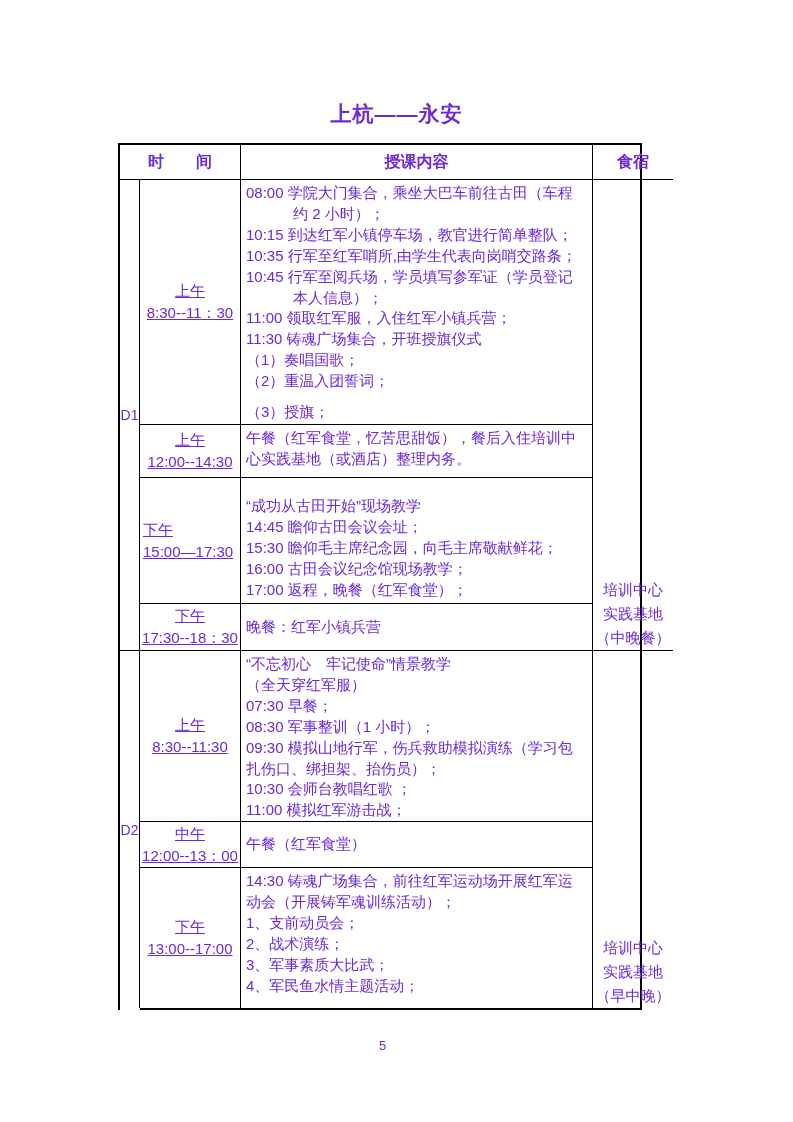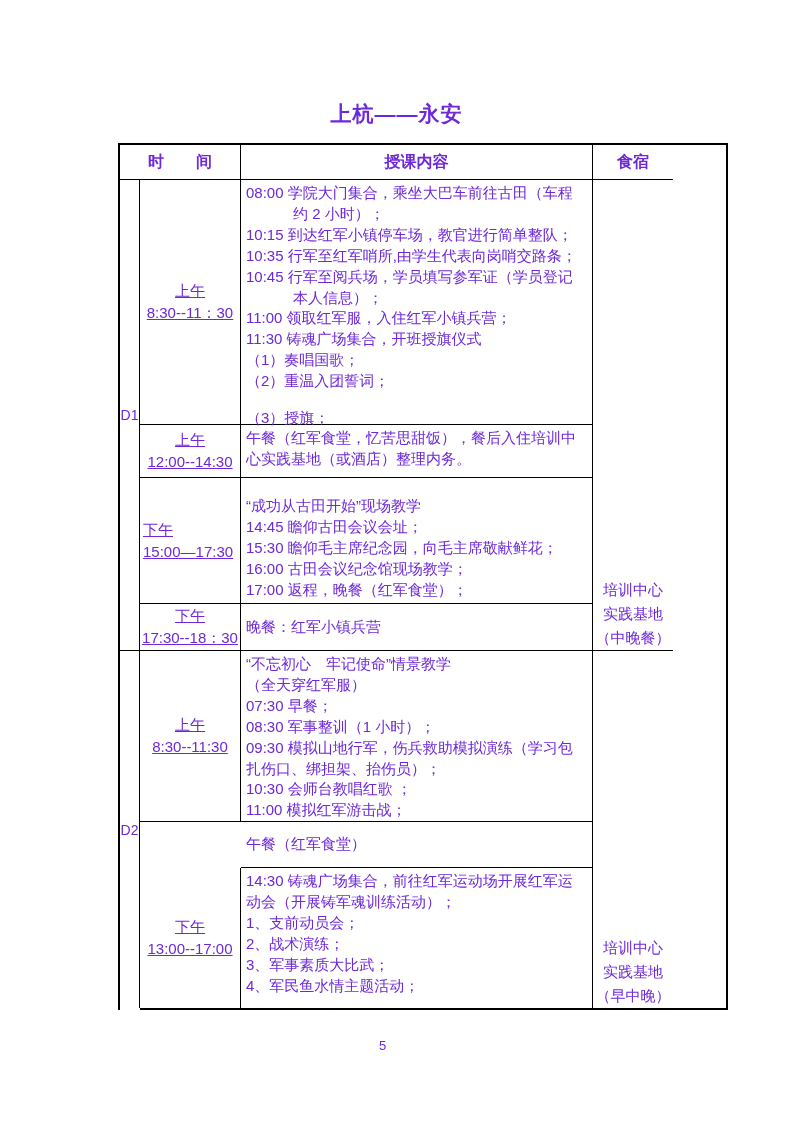--- a/index.html
+++ b/index.html
@@ -5,42 +5,42 @@
   html,body { margin:0; padding:0; background:#ffffff; }
   .page {
     position:relative; width:793px; height:1122px; background:#ffffff;
     font-family:"Liberation Sans", sans-serif; color:#6d28d9; overflow:hidden;
   }
   .doc-title {
     position:absolute; top:100px; left:0; width:100%; text-align:center;
     font-size:21px; font-weight:bold; letter-spacing:1px;
   }
   .tbl {
-    position:absolute; left:118px; top:143px; width:610px; height:867px;
+    position:absolute; left:118px; top:143px; width:524px; height:867px;
     box-sizing:border-box; border:2px solid #000;
     display:grid;
     grid-template-columns:20px 101px 352px 80px;
     grid-template-rows:35px 245px 53px 126px 47px 171px 46px 140px;
   }
   .c { box-sizing:border-box; border-right:1.5px solid #000; border-bottom:1.5px solid #000; min-width:0; min-height:0; }
   .noR { border-right:none; }
   .noB { border-bottom:none; }
   .hc { display:flex; align-items:center; justify-content:center; font-weight:bold; font-size:16px; }
   .daycell { display:flex; align-items:center; justify-content:center; font-size:14px; }
   .timecell {
     display:flex; flex-direction:column; align-items:center; justify-content:center;
     font-size:15px; line-height:22px; text-align:center;text-decoration:underline;
   }
   .timecell.leftal { align-items:flex-start; padding-left:3px; text-align:left; }
   .contentcell { padding:3px 3px 0 5px; font-size:15px; overflow:visible; }
   .contentcell.centerV { display:flex; flex-direction:column; justify-content:center; padding-top:0; }
   .ln { line-height:20.9px; white-space:nowrap; }
   .ln.indent { padding-left:47px; }
   .ln.bold { font-weight:normal;margin-top:15px; }
-  .ln.gap { margin-top:16px; }
+  .ln.gap { margin-top:10px; }
   .boardcell { display:flex; flex-direction:column; align-items:center; justify-content:flex-end; font-size:15px; }
   .boardcell .ln { line-height:24px; }
   
   .bottom-gap-patch { position:absolute; left:0; bottom:-2px; width:20px; height:2px; background:#ffffff; }
   .page-number { position:absolute; top:1038px; left:-14px; width:100%; text-align:center; font-size:13px; }
 </style>
 </head>
 <body>
 
 <div class="page">
@@ -118,20 +118,24 @@
         <div class="ln">“不忘初心　牢记使命”情景教学</div>
         <div class="ln">（全天穿红军服）</div>
         <div class="ln">07:30 早餐；</div>
         <div class="ln">08:30 军事整训（1 小时）；</div>
         <div class="ln">09:30 模拟山地行军，伤兵救助模拟演练（学习包</div>
         <div class="ln">扎伤口、绑担架、抬伤员）；</div>
         <div class="ln">10:30 会师台教唱红歌 ；</div>
         <div class="ln">11:00 模拟红军游击战；</div>
       </div>
 
+    <div class="c timecell" style="grid-area:7/2/8/3">
+      <span>中午</span>
+      <span>12:00--13：00</span>
+    </div>
     <div class="c contentcell centerV" style="grid-area:7/3/8/4">
         <div class="ln">午餐（红军食堂）</div>
       </div>
 
     <div class="c timecell noB" style="grid-area:8/2/9/3">
       <span>下午</span>
       <span>13:00--17:00</span>
     </div>
     <div class="c contentcell noB" style="grid-area:8/3/9/4">
         <div class="ln">14:30 铸魂广场集合，前往红军运动场开展红军运</div>

